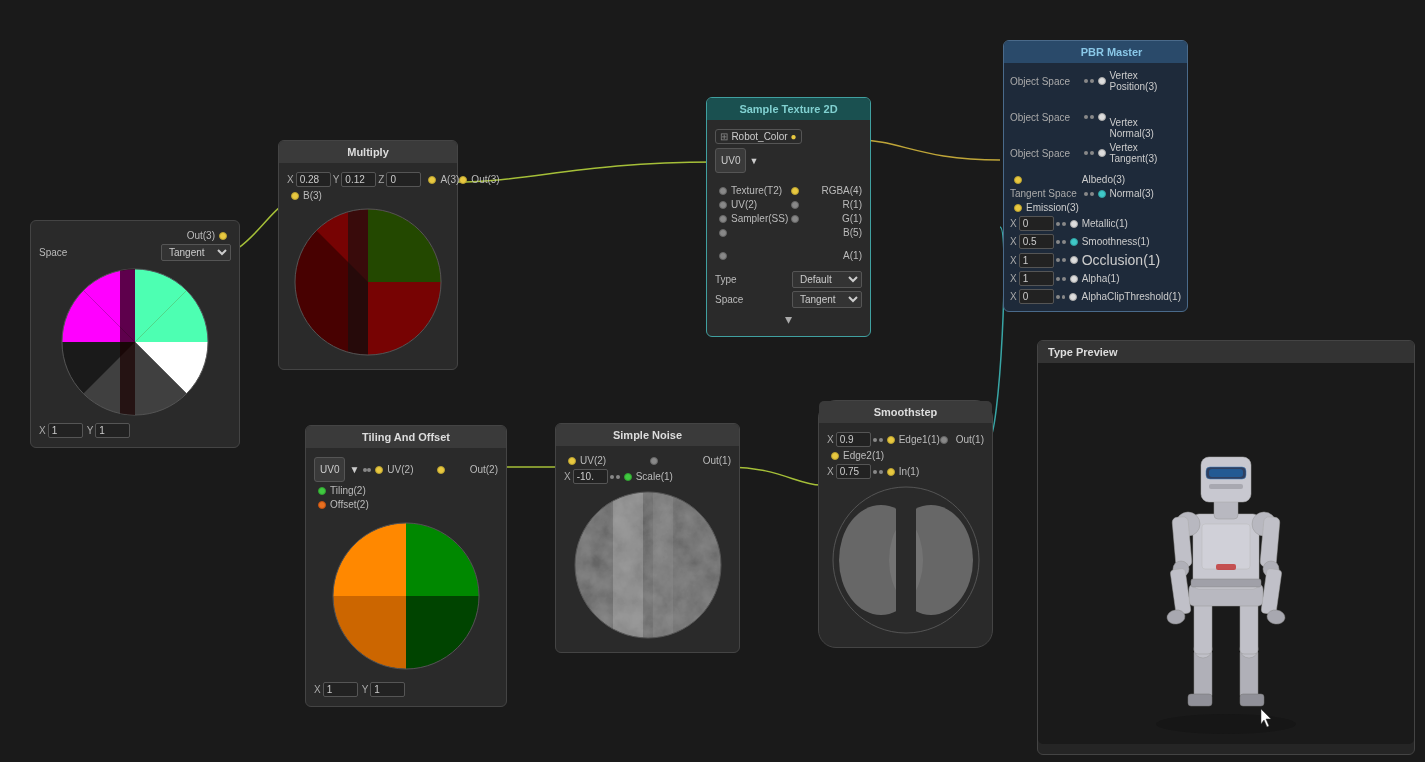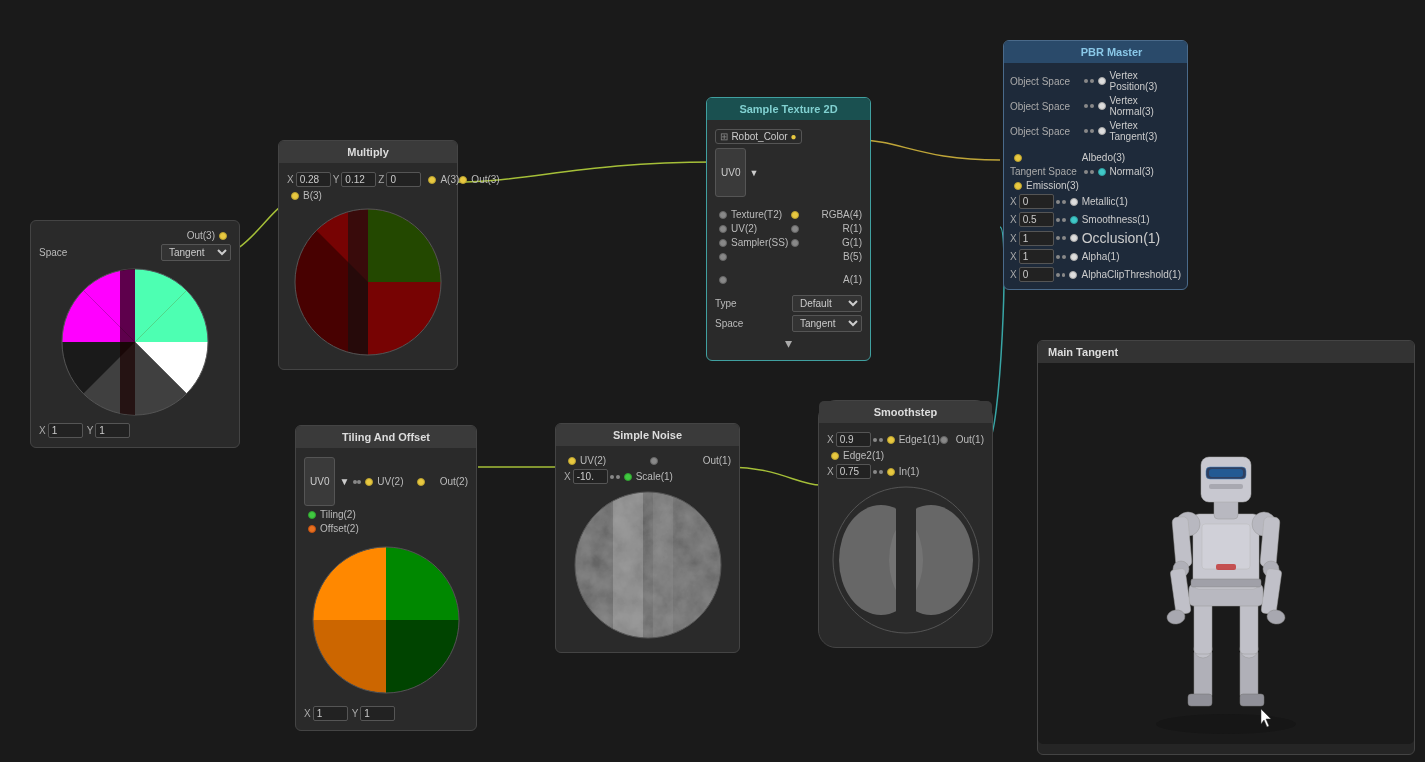--- a/index.html
+++ b/index.html
@@ -115,21 +115,21 @@
       padding: 5px 10px;
       font-size: 11px;
       font-weight: bold;
       color: #ddd;
     }
 
     .badge {
       background: #3a3a3a;
       border: 1px solid #555;
       border-radius: 3px;
-      padding: 18px 5px;
+      padding: 6px 5px;
       font-size: 10px;
       color: #ccc;
     }
 
     .pbr-master {
       background: #1e2a3a;
       border: 1px solid #4a6a8a;
     }
 
     .pbr-master .node-header {
@@ -244,21 +244,21 @@
       <circle cx="75" cy="75" r="73" fill="#8b0000" opacity="0.8" clip-path="url(#circClip2)"></circle>
       <path d="M75,2 A73,73 0 0,1 148,75 L75,75 Z" fill="#006600" opacity="0.7" clip-path="url(#circClip2)"></path>
       <path d="M20,20 A73,73 0 0,0 75,148 L75,75 Z" fill="#1a0000" opacity="0.5" clip-path="url(#circClip2)"></path>
 
       <rect x="55" y="2" width="20" height="146" fill="#111" opacity="0.6" clip-path="url(#circClip2)"></rect>
       <circle cx="75" cy="75" r="73" fill="none" stroke="#555" stroke-width="1"></circle>
     </svg>
   </div>
 </div>
 
-<div class="node" style="left:295px; top:425px; width:182px;">
+<div class="node" style="left:305px; top:425px; width:202px;">
   <div class="node-header">Tiling And Offset</div>
   <div class="node-body">
     <div class="port-row">
       <span class="badge">UV0</span>
       <span style="margin:0 4px;">▼</span>
       <span class="conn-dot"></span>
       <span class="conn-dot"></span>
       <span class="port-dot port-dot-yellow"></span>
       <span class="port-label">UV(2)</span>
       <span class="port-dot port-dot-yellow" style="margin-left:auto;"></span>
@@ -450,21 +450,21 @@
       <span class="conn-dot" style="margin:0 2px;"></span>
       <span class="conn-dot"></span>
       <span class="port-dot port-dot-white"></span>
       <span class="port-label" style="font-size:10px;color:#ccc;">Vertex Position(3)</span>
     </div>
     <div class="port-row">
       <span class="port-label" style="font-size:10px;color:#aaa;">Object Space</span>
       <span class="conn-dot" style="margin:0 2px;"></span>
       <span class="conn-dot"></span>
       <span class="port-dot port-dot-white"></span>
-      <span class="port-label" style="font-size:10px;color:#ccc;">Vertex Normal(3)</span>
+      <span class="port-label" style="font-size:10px;color:#ccc;margin-top:22px;">Vertex Normal(3)</span>
     </div>
     <div class="port-row">
       <span class="port-label" style="font-size:10px;color:#aaa;">Object Space</span>
       <span class="conn-dot" style="margin:0 2px;"></span>
       <span class="conn-dot"></span>
       <span class="port-dot port-dot-white"></span>
       <span class="port-label" style="font-size:10px;color:#ccc;">Vertex Tangent(3)</span>
     </div>
 
     <div style="height:4px;"></div>
@@ -529,21 +529,21 @@
       <span class="conn-dot" style="margin:0 2px;"></span>
       <span class="conn-dot"></span>
       <span class="port-dot port-dot-white"></span>
       <span class="port-label" style="font-size:10px;color:#ccc;">AlphaClipThreshold(1)</span>
     </div>
 
   </div>
 </div>
 
 <div class="main-preview-panel" style="left:1037px; top:340px; width:378px; height:415px;">
-  <div class="main-preview-header">Main Tangent</div>
+  <div class="main-preview-header">Type Preview</div>
   <div style="width:100%;height:calc(100% - 32px);background:#1a1a1a;border-radius:0 0 5px 5px;overflow:hidden;display:flex;align-items:center;justify-content:center;">
 
     <svg width="300" height="370" viewBox="0 0 300 370">
 
       <rect width="300" height="370" fill="#1a1a1a"></rect>
 
       <ellipse cx="150" cy="355" rx="70" ry="10" fill="#111" opacity="0.5"></ellipse>
 
       <rect x="118" y="280" width="18" height="50" rx="4" fill="#b0b0b8" stroke="#888" stroke-width="0.5"></rect>
       <rect x="164" y="280" width="18" height="50" rx="4" fill="#b0b0b8" stroke="#888" stroke-width="0.5"></rect>

